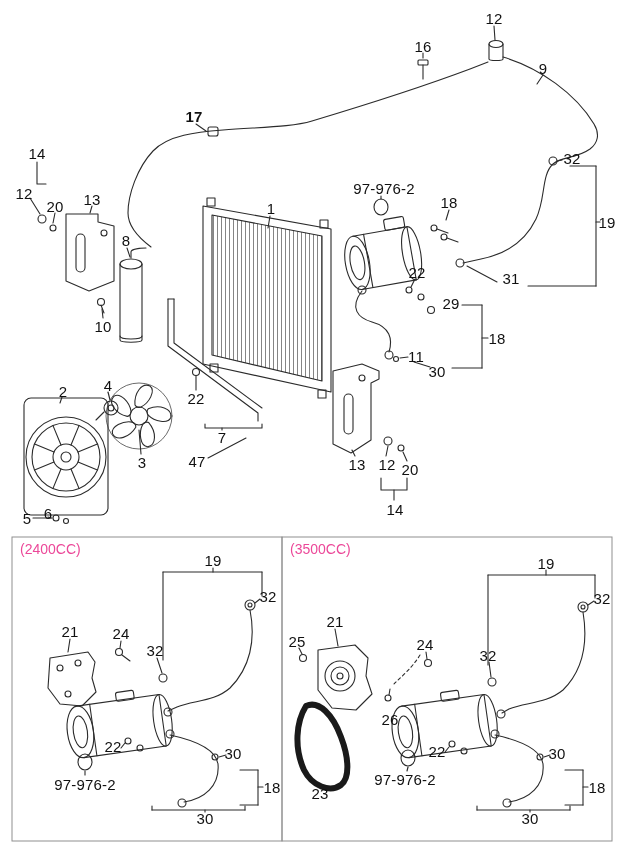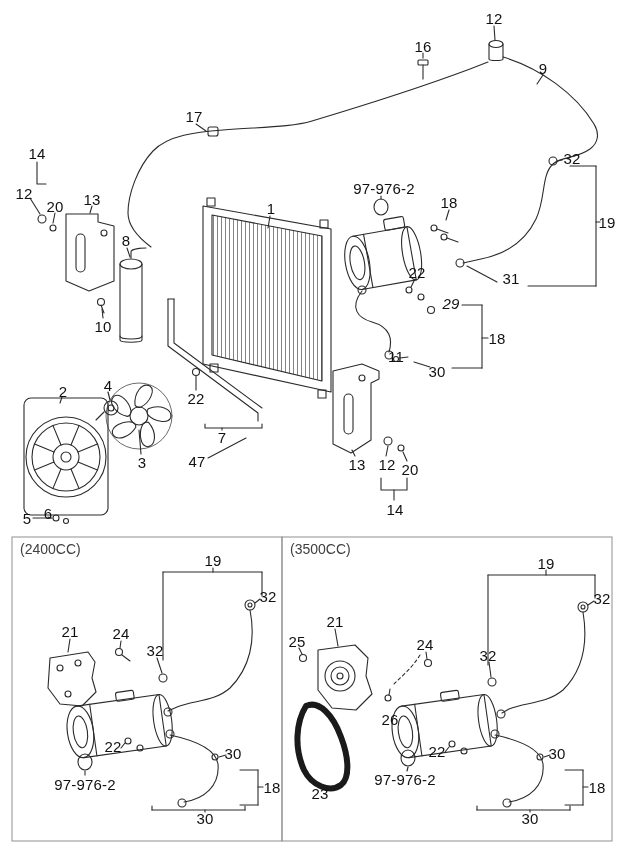--- a/index.html
+++ b/index.html
@@ -1,21 +1,21 @@
 <!DOCTYPE html>
 <html><head>
 <meta charset="utf-8">
 <style>
   html,body{margin:0;padding:0;background:#ffffff}
   #page{position:relative;width:630px;height:847px;background:#ffffff;
         font-family:"Liberation Sans",sans-serif;overflow:hidden}
   #art{position:absolute;left:0;top:0;display:block}
   .callout{position:absolute;transform:translate(-50%,-50%);font-size:15px;
            color:#111;white-space:nowrap;line-height:1;letter-spacing:0.2px}
-  .panel-title{position:absolute;font-size:14px;color:#404040;line-height:1}
+  .panel-title{position:absolute;font-size:14px;color:#ec4899;line-height:1}
 </style>
 </head>
 <body>
 
 <div id="page">
 
   <svg id="art" width="630" height="847" viewBox="0 0 630 847">
     <defs>
       <pattern id="hatch" width="4" height="6" patternUnits="userSpaceOnUse">
         <line x1="1.5" y1="0" x2="1.5" y2="6" stroke="#666" stroke-width="0.8"></line>
@@ -320,36 +320,36 @@
     </g>
   </svg>
 
   <div class="panel-title" style="left:20px;top:542px">(2400CC)</div>
   <div class="panel-title" style="left:290px;top:542px">(3500CC)</div>
 
   <div id="callouts">
       <div class="callout" style="left: 494px; top: 18px;">12</div>
       <div class="callout" style="left: 423px; top: 46px;">16</div>
       <div class="callout" style="left: 543px; top: 68px;">9</div>
-      <div class="callout" style="left: 194px; top: 116px;">17</div>
+      <div class="callout" style="left: 194px; top: 116px; font-weight: bold;">17</div>
       <div class="callout" style="left: 37px; top: 153px;">14</div>
       <div class="callout" style="left: 24px; top: 193px;">12</div>
       <div class="callout" style="left: 55px; top: 206px;">20</div>
       <div class="callout" style="left: 92px; top: 199px;">13</div>
       <div class="callout" style="left: 126px; top: 240px;">8</div>
       <div class="callout" style="left: 271px; top: 208px;">1</div>
       <div class="callout" style="left: 384px; top: 188px;">97-976-2</div>
       <div class="callout" style="left: 449px; top: 202px;">18</div>
       <div class="callout" style="left: 572px; top: 158px;">32</div>
       <div class="callout" style="left: 607px; top: 222px;">19</div>
       <div class="callout" style="left: 417px; top: 272px;">22</div>
       <div class="callout" style="left: 511px; top: 278px;">31</div>
-      <div class="callout" style="left: 451px; top: 303px; font-style: italic;">29</div>
+      <div class="callout" style="left: 451px; top: 303px;">29</div>
       <div class="callout" style="left: 497px; top: 338px;">18</div>
-      <div class="callout" style="left: 396px; top: 356px;">11</div>
+      <div class="callout" style="left: 416px; top: 356px;">11</div>
       <div class="callout" style="left: 437px; top: 371px;">30</div>
       <div class="callout" style="left: 103px; top: 326px;">10</div>
       <div class="callout" style="left: 196px; top: 398px;">22</div>
       <div class="callout" style="left: 222px; top: 437px;">7</div>
       <div class="callout" style="left: 197px; top: 461px;">47</div>
       <div class="callout" style="left: 63px; top: 391px;">2</div>
       <div class="callout" style="left: 108px; top: 385px;">4</div>
       <div class="callout" style="left: 142px; top: 462px;">3</div>
       <div class="callout" style="left: 27px; top: 518px;">5</div>
       <div class="callout" style="left: 48px; top: 513px;">6</div>

